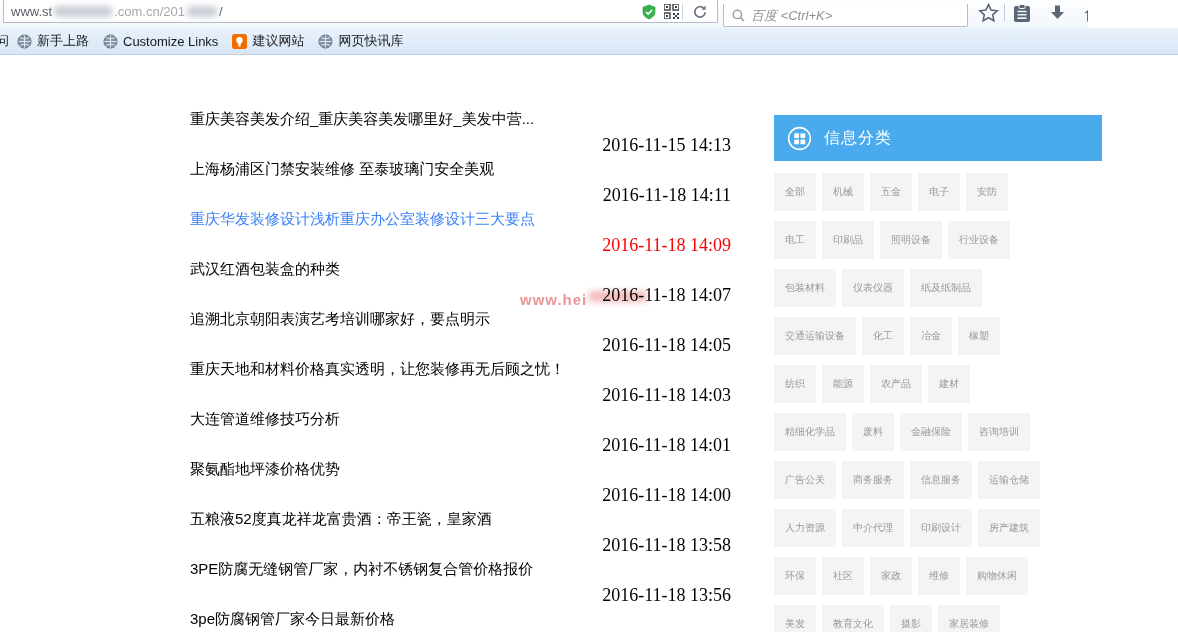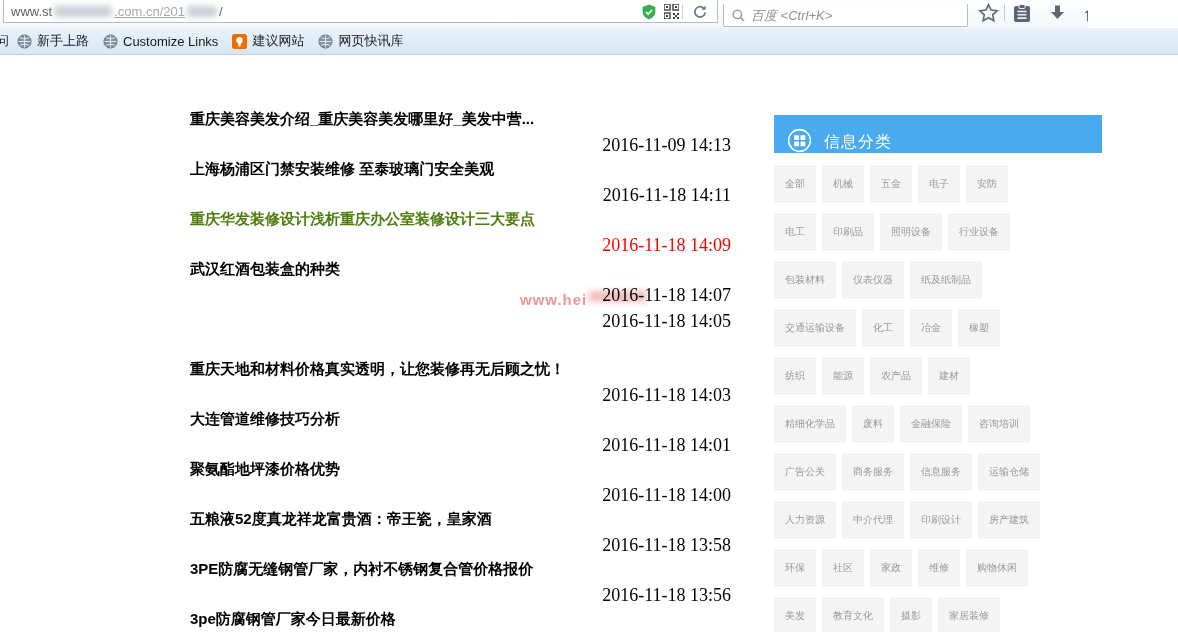--- a/index.html
+++ b/index.html
@@ -6,21 +6,21 @@
   body { font-family:"Liberation Sans", sans-serif; background:#fff; }
   #screen { position:relative; width:1178px; height:632px; overflow:hidden; background:#fff; }
 
   
   .chrome-row1 { position:absolute; left:0; top:0; width:1088px; height:28px;
     background:linear-gradient(#fdfeff,#f2f7fc); overflow:hidden; }
   .urlbar { position:absolute; left:3px; top:-4px; width:715px; height:27px;
     background:#fff; border:1px solid #b4bcc6; display:flex; align-items:center; }
   .url-text { margin-left:7px; padding-top:4px; font-size:13px; color:#5a5f66; white-space:nowrap; display:flex; align-items:center; }
   .blur-seg { display:inline-block; height:11px; background:#c9ced6; filter:blur(3px); border-radius:3px; margin:0 2px; }
-  .url-faint { opacity:.55; filter:blur(.4px);text-decoration:underline; }
+  .url-faint { opacity:.55; filter:blur(.4px); }
   .urlbar-spacer { flex:1; }
   .page-action { width:22px; height:18px; margin-top:4px; display:flex; align-items:center; justify-content:center; }
   .vsep { width:1px; height:16px; background:#ccd4dd; margin-top:4px; }
   .reload-wrap { width:34px; height:20px; margin-top:4px; display:flex; align-items:center; justify-content:center; }
 
   .searchbox { position:absolute; left:723px; top:4px; width:245px; height:23px; background:#fff;
     border:1px solid #b4bcc6; border-top:none; border-radius:0 0 2px 2px; display:flex; align-items:flex-end; }
   .searchbox .mag { margin:0 6px 0 8px; }
   .search-placeholder { font-size:13px; font-style:italic; color:#8c9097; padding-bottom:1px; }
 
@@ -40,28 +40,28 @@
   .page { position:absolute; left:0; top:55px; width:1178px; height:577px; background:#fff; overflow:hidden; }
 
   .watermark { position:absolute; left:520px; top:236px; z-index:0; font-size:15px; font-weight:bold;
     color:rgba(220,60,60,.55); letter-spacing:1px; white-space:nowrap; display:flex; }
   .watermark .wm-tail { display:inline-block; width:58px; height:11px; margin-left:2px;
     background:rgba(220,60,60,.35); filter:blur(3px); border-radius:2px; }
 
   .article-list { position:absolute; left:190px; top:53px; width:541px; z-index:1; }
   .article-item { height:50px; }
   .article-title { display:block; height:24px; line-height:22px; font-size:15px; color:#000;
-    text-decoration:none; white-space:nowrap; overflow:hidden;font-weight:bold; }
-  .article-item.hl .article-title { color:#4d7c0f; }
+    text-decoration:none; white-space:nowrap; overflow:hidden; }
+  .article-item.hl .article-title { color:#3b82f6; }
   .article-time { height:26px; line-height:26px; text-align:right; font-size:18px; color:#000;
     font-family:"Liberation Serif", serif; }
   .article-item.hl .article-time { color:#fe0000; }
 
   .sidebar { position:absolute; left:774px; top:60px; width:328px; z-index:1; }
-  .sb-header { height:38px; background:#49aaee; display:flex; align-items:flex-end; }
+  .sb-header { height:46px; background:#49aaee; display:flex; align-items:center; }
   .sb-header .sb-icon { margin-left:13px; width:25px; height:25px; }
   .sb-title { margin-left:12px; color:#fff; font-size:16px; letter-spacing:1px; }
   .cat-rows { margin-top:12px; }
   .cat-row { white-space:nowrap; }
   .cat-btn { display:inline-block; margin:0 6px 10px 0; padding:9px 11px; background:#f4f4f4;
     color:#999; font-size:10px; line-height:20px; cursor:pointer; }
 </style>
 </head>
 <body>
 
@@ -204,35 +204,36 @@
   <div class="page">
 
     <div class="watermark">
       <span>www.hei</span>
       <span class="wm-tail"></span>
     </div>
 
     <div class="article-list" id="article-list">
         <div class="article-item">
           <a class="article-title" href="#">重庆美容美发介绍_重庆美容美发哪里好_美发中营...</a>
-          <div class="article-time">2016-11-09 14:13</div>
+          <div class="article-time">2016-11-15 14:13</div>
         </div>
         <div class="article-item">
           <a class="article-title" href="#">上海杨浦区门禁安装维修 至泰玻璃门安全美观</a>
           <div class="article-time">2016-11-18 14:11</div>
         </div>
         <div class="article-item hl">
           <a class="article-title" href="#">重庆华发装修设计浅析重庆办公室装修设计三大要点</a>
           <div class="article-time">2016-11-18 14:09</div>
         </div>
         <div class="article-item">
           <a class="article-title" href="#">武汉红酒包装盒的种类</a>
           <div class="article-time">2016-11-18 14:07</div>
         </div>
         <div class="article-item">
+          <a class="article-title" href="#">追溯北京朝阳表演艺考培训哪家好，要点明示</a>
           <div class="article-time">2016-11-18 14:05</div>
         </div>
         <div class="article-item">
           <a class="article-title" href="#">重庆天地和材料价格真实透明，让您装修再无后顾之忧！</a>
           <div class="article-time">2016-11-18 14:03</div>
         </div>
         <div class="article-item">
           <a class="article-title" href="#">大连管道维修技巧分析</a>
           <div class="article-time">2016-11-18 14:01</div>
         </div>

